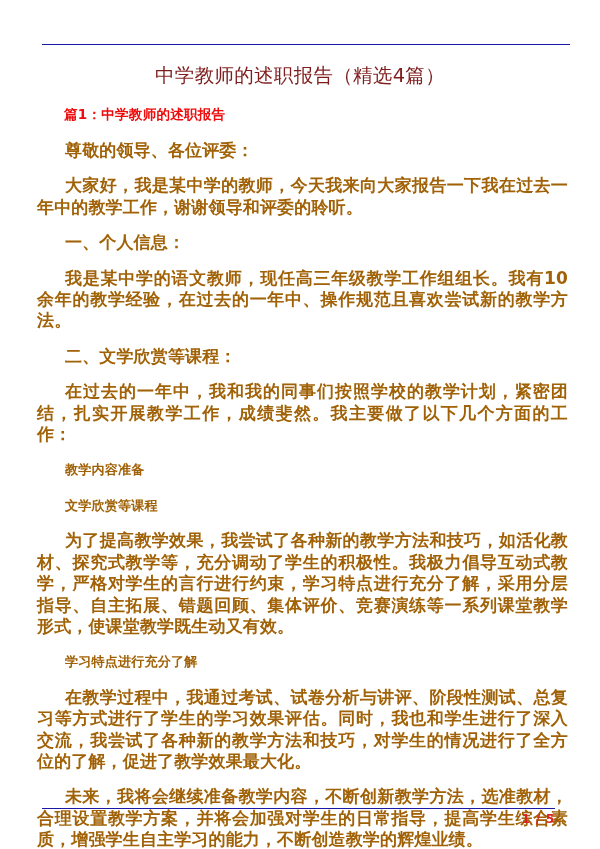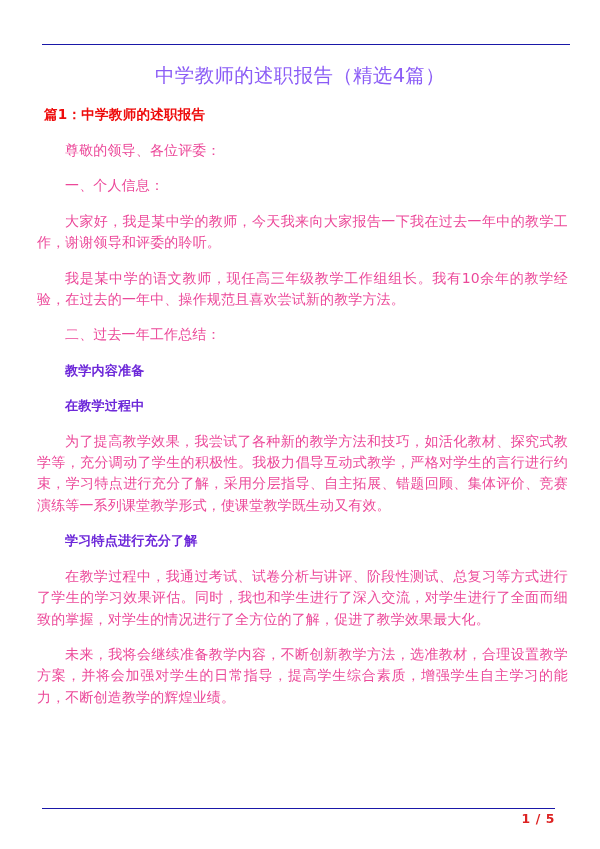--- a/index.html
+++ b/index.html
@@ -31,55 +31,55 @@
   .content {
     position: absolute;
     left: 0;
     top: 62px;
     width: 600px;
   }
   .doc-title {
     text-align: center;
     font-size: 19.5px;
     line-height: 28px;
-    color: #8b5cf6;
+    color: #7f1d1d;
     font-weight: 400;
     letter-spacing: 0.3px;
     margin: 0 0 14px 0;
     padding: 0 30px;
   }
   .section-heading {
     margin: 0 0 16px 0;
-    padding-left: 44px;
+    padding-left: 64px;
     font-size: 13.6px;
     line-height: 20px;
     font-weight: 700;
     color: #ee0c0c;
     letter-spacing: 0.2px;
   }
   .body-block {
     padding-left: 37px;
     padding-right: 32px;
   }
   p.para {
     margin: 0 0 14px 0;
-    font-size: 14px;
+    font-size: 17px;
     line-height: 21.4px;
-    color: #ec4899;
-    font-weight: 400;
+    color: #a16207;
+    font-weight: 700;
     text-indent: 28px;
     text-align: justify;
     letter-spacing: 0.15px;
     word-break: break-all;
   }
   p.subhead {
     margin: 0 0 14px 0;
     font-size: 13.1px;
     line-height: 21.4px;
-    color: #6d28d9;
+    color: #a16207;
     font-weight: 700;
     text-indent: 28px;
     letter-spacing: 0.15px;
   }
   .footer {
     position: absolute;
     left: 0;
     bottom: 0;
     width: 600px;
     height: 60px;
@@ -111,29 +111,30 @@
   <div class="top-rule"></div>
 
   <div class="content">
 
     <h1 class="doc-title">中学教师的述职报告（精选4篇）</h1>
 
     <h2 class="section-heading">篇1：中学教师的述职报告</h2>
 
     <div class="body-block">
         <p class="para">尊敬的领导、各位评委：</p>
+        <p class="para">大家好，我是某中学的教师，今天我来向大家报告一下我在过去一年中的教学工作，谢谢领导和评委的聆听。</p>
         <p class="para">一、个人信息：</p>
-        <p class="para">大家好，我是某中学的教师，今天我来向大家报告一下我在过去一年中的教学工作，谢谢领导和评委的聆听。</p>
         <p class="para">我是某中学的语文教师，现任高三年级教学工作组组长。我有10余年的教学经验，在过去的一年中、操作规范且喜欢尝试新的教学方法。</p>
-        <p class="para">二、过去一年工作总结：</p>
+        <p class="para">二、文学欣赏等课程：</p>
+        <p class="para">在过去的一年中，我和我的同事们按照学校的教学计划，紧密团结，扎实开展教学工作，成绩斐然。我主要做了以下几个方面的工作：</p>
         <p class="subhead">教学内容准备</p>
-        <p class="subhead">在教学过程中</p>
+        <p class="subhead">文学欣赏等课程</p>
         <p class="para">为了提高教学效果，我尝试了各种新的教学方法和技巧，如活化教材、探究式教学等，充分调动了学生的积极性。我极力倡导互动式教学，严格对学生的言行进行约束，学习特点进行充分了解，采用分层指导、自主拓展、错题回顾、集体评价、竞赛演练等一系列课堂教学形式，使课堂教学既生动又有效。</p>
         <p class="subhead">学习特点进行充分了解</p>
-        <p class="para">在教学过程中，我通过考试、试卷分析与讲评、阶段性测试、总复习等方式进行了学生的学习效果评估。同时，我也和学生进行了深入交流，对学生进行了全面而细致的掌握，对学生的情况进行了全方位的了解，促进了教学效果最大化。</p>
+        <p class="para">在教学过程中，我通过考试、试卷分析与讲评、阶段性测试、总复习等方式进行了学生的学习效果评估。同时，我也和学生进行了深入交流，我尝试了各种新的教学方法和技巧，对学生的情况进行了全方位的了解，促进了教学效果最大化。</p>
         <p class="para">未来，我将会继续准备教学内容，不断创新教学方法，选准教材，合理设置教学方案，并将会加强对学生的日常指导，提高学生综合素质，增强学生自主学习的能力，不断创造教学的辉煌业绩。</p>
       </div>
 
   </div>
 
   <div class="footer">
     <div class="bottom-rule"></div>
     <div class="page-number">1 / 5</div>
   </div>
 

